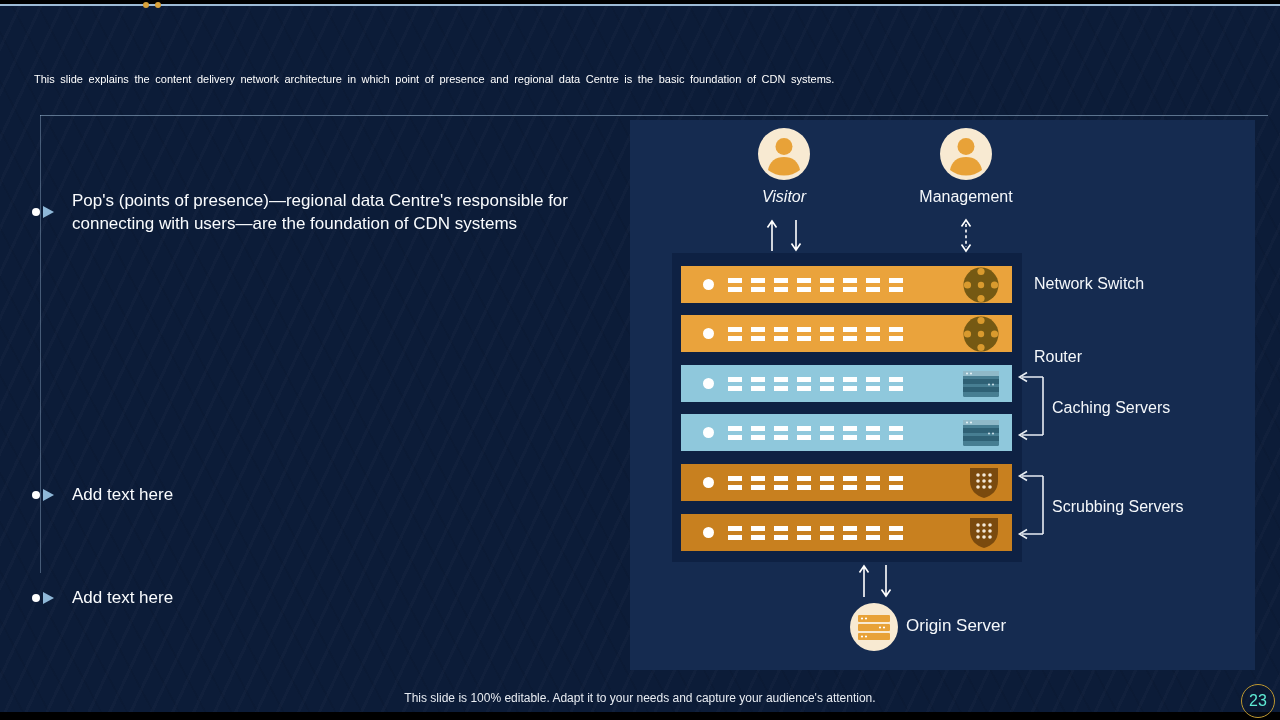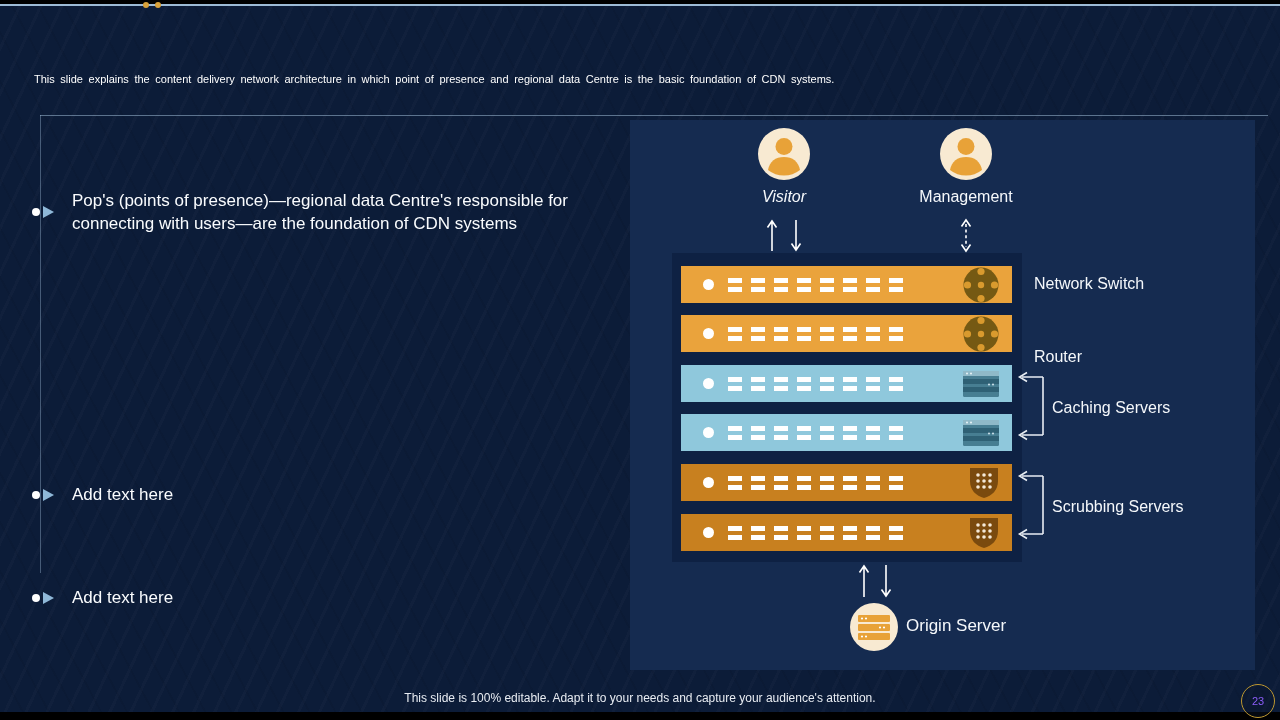--- a/index.html
+++ b/index.html
@@ -55,21 +55,21 @@
   .led{width:11px;height:11px;border-radius:50%;background:#FFFFFF;flex:0 0 auto;}
   .dashes{margin-left:14px;width:184px;display:flex;flex-direction:column;gap:4px;flex:0 0 auto;}
   .drow{height:5px;background-image:repeating-linear-gradient(90deg,#FFFFFF 0 14px,transparent 14px 23px);}
   .bar-icon{margin-left:auto;margin-right:13px;display:flex;align-items:center;}
   .dev-label{font-size:16px;color:#F5F8FB;white-space:nowrap;}
   .footer-note{left:0;top:691px;width:1280px;text-align:center;font-size:12px;color:#E8ECF2;}
   .page-badge{
     left:1241px;top:684px;width:34px;height:34px;border-radius:50%;
     border:1.4px solid #BD9730;box-sizing:border-box;z-index:5;
     display:flex;align-items:center;justify-content:center;
-    font-size:11px;color:#8b5cf6;background:rgba(10,20,40,.4);
+    font-size:16px;color:#5eead4;background:rgba(10,20,40,.4);
   }
 </style>
 </head>
 <body>
 
 <div id="slide">
 
   <div class="abs top-black"></div>
   <div class="abs top-accent"></div>
   <div class="abs gold-dot" style="left:143px;"></div>

